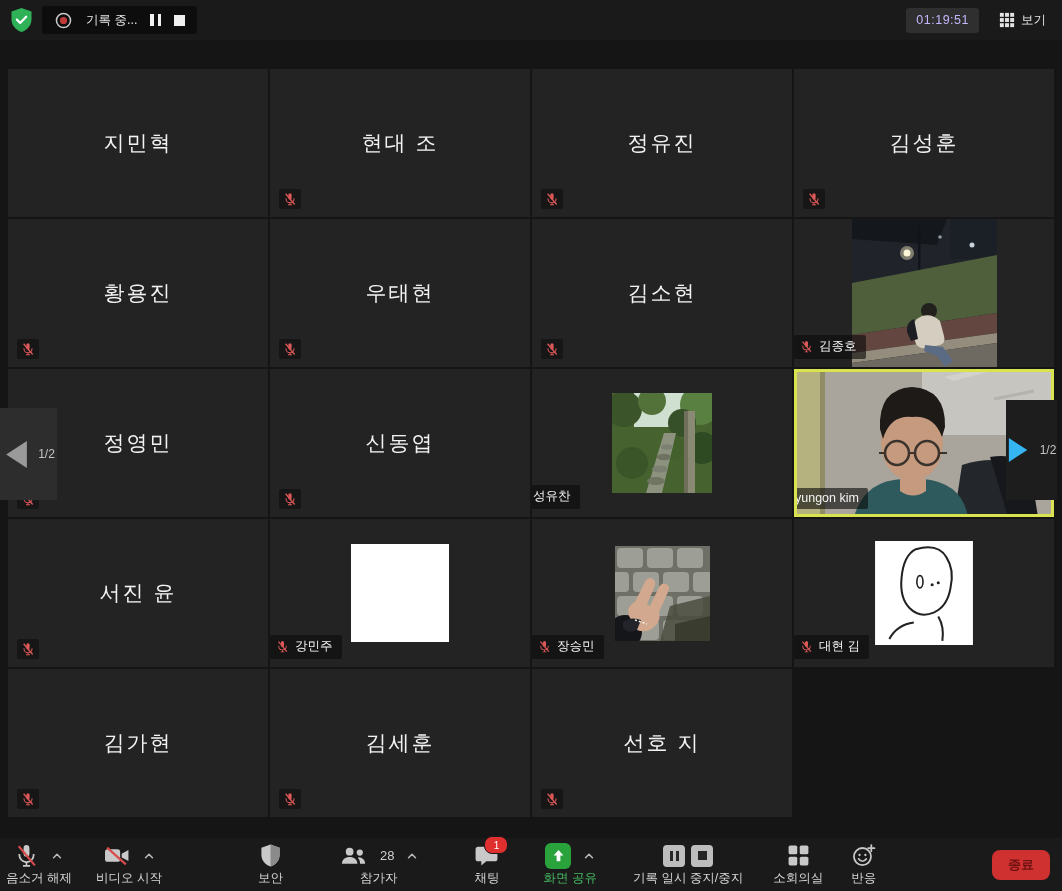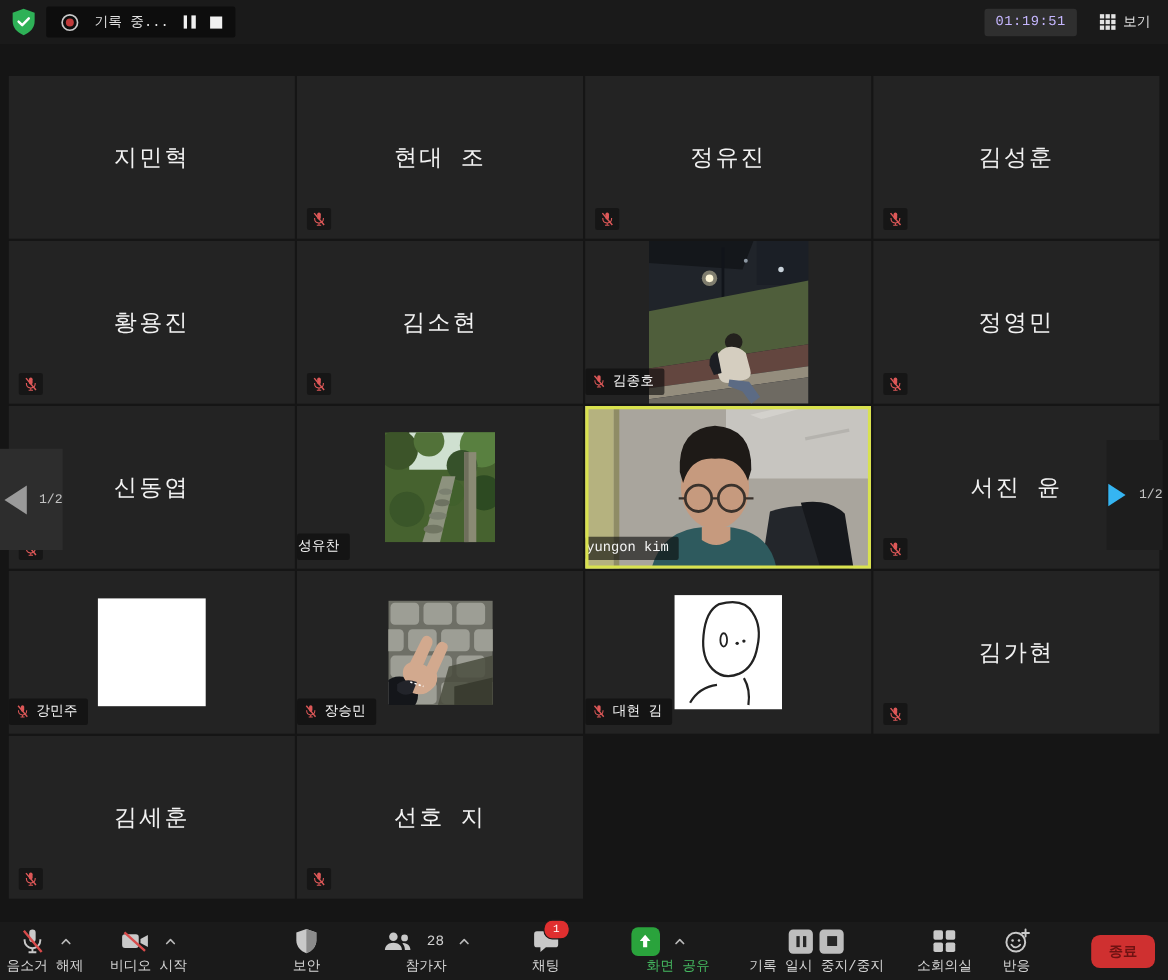--- a/index.html
+++ b/index.html
@@ -1,17 +1,17 @@
 <!DOCTYPE html>
 <html style="--active-border: #d9e24f; --mute-red: #dd5858; --share-green: #2aa33c; --share-label: #45b860; --end-red: #cf3030; --end-text: #6e1212; --arrow-blue: #35b5f2; --arrow-gray: #9a9a9a; --record-red: #c03a3a; --shield-green: #2eb157; --badge-red: #e02f2f;"><head>
 <meta charset="utf-8">
 <style>
   html,body{margin:0;padding:0;background:#000;}
   .screen{position:relative;width:1062px;height:891px;background:#151515;overflow:hidden;
-          font-family:Liberation Mono, monospace;color:#e8e8e8;}
+          font-family:Liberation Sans, sans-serif;color:#e8e8e8;}
   
   .topbar{position:absolute;top:0;left:0;right:0;height:40px;background:#1a1a1a;
           display:flex;align-items:center;}
   .shield-btn{margin-left:6px;width:30px;height:30px;display:flex;align-items:center;justify-content:center;cursor:pointer;background:none;border:0;padding:0;}
   .rec-box{margin-left:6px;height:28px;background:#0d0d0d;border-radius:2px;display:flex;align-items:center;padding:0 12px;gap:13px;}
   .rec-label{font-size:12.5px;color:#e3e3e3;}
   .rec-ctl{background:none;border:0;padding:0;display:flex;align-items:center;cursor:pointer;}
   .pause-bars{display:flex;gap:4px;}
   .pause-bars i{display:block;width:3.5px;height:12px;background:#f0f0f0;}
   .stop-sq{display:block;width:11px;height:11px;background:#f0f0f0;}
@@ -53,21 +53,21 @@
   .tb-item:nth-child(3){margin-left:96px;}
   .tb-item:nth-child(4){margin-left:56px;}
   .tb-item:nth-child(5){margin-left:56px;}
   .tb-item:nth-child(6){margin-left:44px;}
   .tb-item:nth-child(7){margin-left:36px;}
   .tb-item:nth-child(8){margin-left:30px;}
   .tb-item:nth-child(9){margin-left:28px;}
   .tb-top{height:27px;display:flex;align-items:center;gap:12px;}
   .tb-ic{position:relative;display:inline-flex;align-items:center;gap:6px;}
   .tb-label{margin-top:1px;font-size:12.5px;color:#d6d6d6;}
-  .tb-label.accent{color:var(--share-label,#45b860);margin-left:35px;}
+  .tb-label.accent{color:var(--share-label,#45b860);}
   .tb-count{font-size:13px;color:#d0d0d0;}
   .tb-badge{position:absolute;top:-7px;right:-9px;min-width:16px;height:16px;border-radius:8px;
             background:var(--badge-red,#e02f2f);color:#fff;font-size:10px;display:flex;
             align-items:center;justify-content:center;padding:0 3px;border:1.5px solid #1a1a1a;}
   .share-sq{width:26px;height:26px;border-radius:6px;background:var(--share-green,#2aa33c);
             display:flex;align-items:center;justify-content:center;}
   .ctrl-sq{width:22px;height:22px;border-radius:4px;background:#bdbdbd;display:inline-flex;
            align-items:center;justify-content:center;gap:3px;}
   .ctrl-sq i{display:block;width:3px;height:10px;background:#262626;}
   .ctrl-sq b{display:block;width:9px;height:9px;background:#262626;}
@@ -167,20 +167,32 @@
           <svg width="14" height="14" viewBox="0 0 24 24">
             <g fill="#dd5858">
               <rect x="9.2" y="2" width="5.6" height="11" rx="2.8"></rect>
               <path d="M6 10.5v1a6 6 0 0 0 12 0v-1h1.7v1a7.7 7.7 0 0 1-6.9 7.6V21h2.6v1.7H8.6V21h2.6v-1.9A7.7 7.7 0 0 1 4.3 11.5v-1z"></path>
             </g>
             <line x1="4.5" y1="3" x2="20" y2="21.5" stroke="#dd5858" stroke-width="2.3"></line>
           </svg>
         </div>
       </div>
       <div class="tile">
+        <div class="center-name">우태현</div>
+        <div class="mute-chip">
+          <svg width="14" height="14" viewBox="0 0 24 24">
+            <g fill="#dd5858">
+              <rect x="9.2" y="2" width="5.6" height="11" rx="2.8"></rect>
+              <path d="M6 10.5v1a6 6 0 0 0 12 0v-1h1.7v1a7.7 7.7 0 0 1-6.9 7.6V21h2.6v1.7H8.6V21h2.6v-1.9A7.7 7.7 0 0 1 4.3 11.5v-1z"></path>
+            </g>
+            <line x1="4.5" y1="3" x2="20" y2="21.5" stroke="#dd5858" stroke-width="2.3"></line>
+          </svg>
+        </div>
+      </div>
+      <div class="tile">
         <div class="center-name">김소현</div>
         <div class="mute-chip">
           <svg width="14" height="14" viewBox="0 0 24 24">
             <g fill="#dd5858">
               <rect x="9.2" y="2" width="5.6" height="11" rx="2.8"></rect>
               <path d="M6 10.5v1a6 6 0 0 0 12 0v-1h1.7v1a7.7 7.7 0 0 1-6.9 7.6V21h2.6v1.7H8.6V21h2.6v-1.9A7.7 7.7 0 0 1 4.3 11.5v-1z"></path>
             </g>
             <line x1="4.5" y1="3" x2="20" y2="21.5" stroke="#dd5858" stroke-width="2.3"></line>
           </svg>
         </div>

